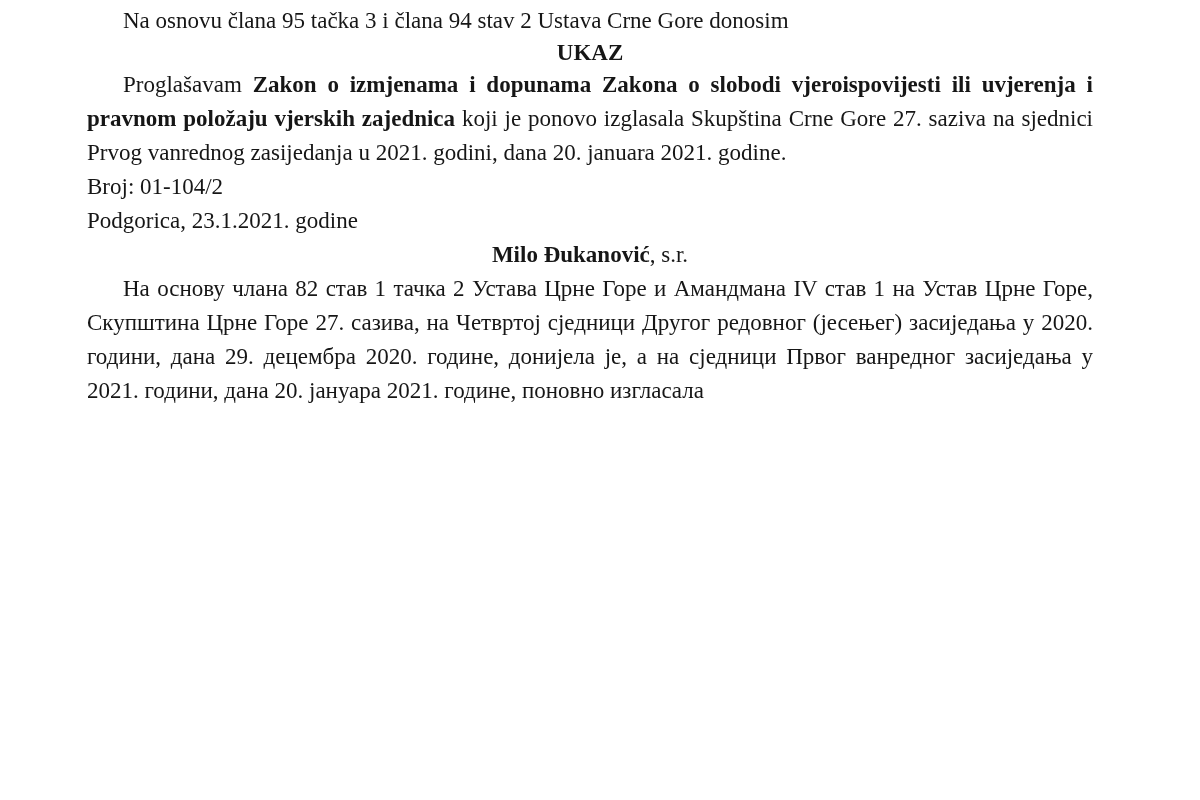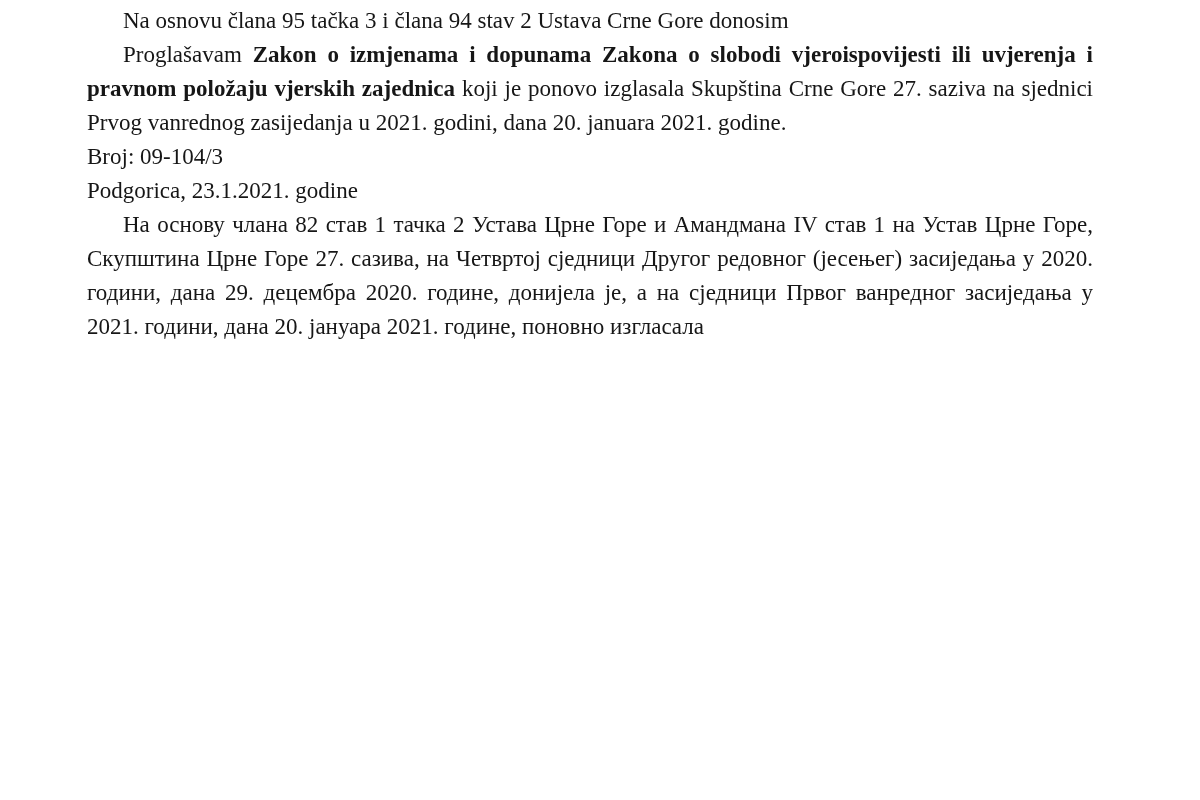--- a/index.html
+++ b/index.html
@@ -43,30 +43,32 @@
   }
 </style>
 </head>
 <body>
 
 <div class="page">
 
   <p class="indent">Na osnovu člana 95 tačka 3 i člana 94 stav 2 Ustava Crne Gore donosim</p>
 
   <div class="center bold decree-title">
+    <div>UKAZ</div>
   </div>
 
   <p class="indent justify para1"><span>Proglašavam </span><span class="bold">Zakon o izmjenama i dopunama Zakona o slobodi vjeroispovijesti ili uvjerenja i pravnom položaju vjerskih zajednica</span><span> koji je ponovo izglasala Skupština Crne Gore 27. saziva na sjednici Prvog vanrednog zasijedanja u 2021. godini, dana 20. januara 2021. godine.</span></p>
 
   <div class="number-block">
-    <div>Broj: 09-104/3</div>
+    <div>Broj: 01-104/2</div>
     <div>Podgorica, 23.1.2021. godine</div>
   </div>
 
   <div class="center sig">
+    <div><span class="bold">Milo Đukanović</span><span>, s.r.</span></div>
   </div>
 
   <p class="indent justify cyr">На основу члана 82 став 1 тачка 2 Устава Црне Горе и Амандмана IV став 1 на Устав Црне Горе, Скупштина Црне Горе 27. сазива, на Четвртој сједници Другог редовног (јесењег) засиједања у 2020. години, дана 29. децембра 2020. године, донијела је, а на сједници Првог ванредног засиједања у 2021. години, дана 20. јануара 2021. године, поновно изгласала</p>
 
 
   <div class="center bold cutoff">О ИЗМЈЕНАМА И ДОПУНАМА ЗАКОНА О СЛОБОДИ ВЈЕРОИСПОВИЈЕСТИ ИЛИ УВЈЕРЕЊА И ПРАВНОМ ПОЛОЖАЈУ ВЈЕРСКИХ ЗАЈЕДНИЦА</div>
 
 </div>
 
 </body></html>

